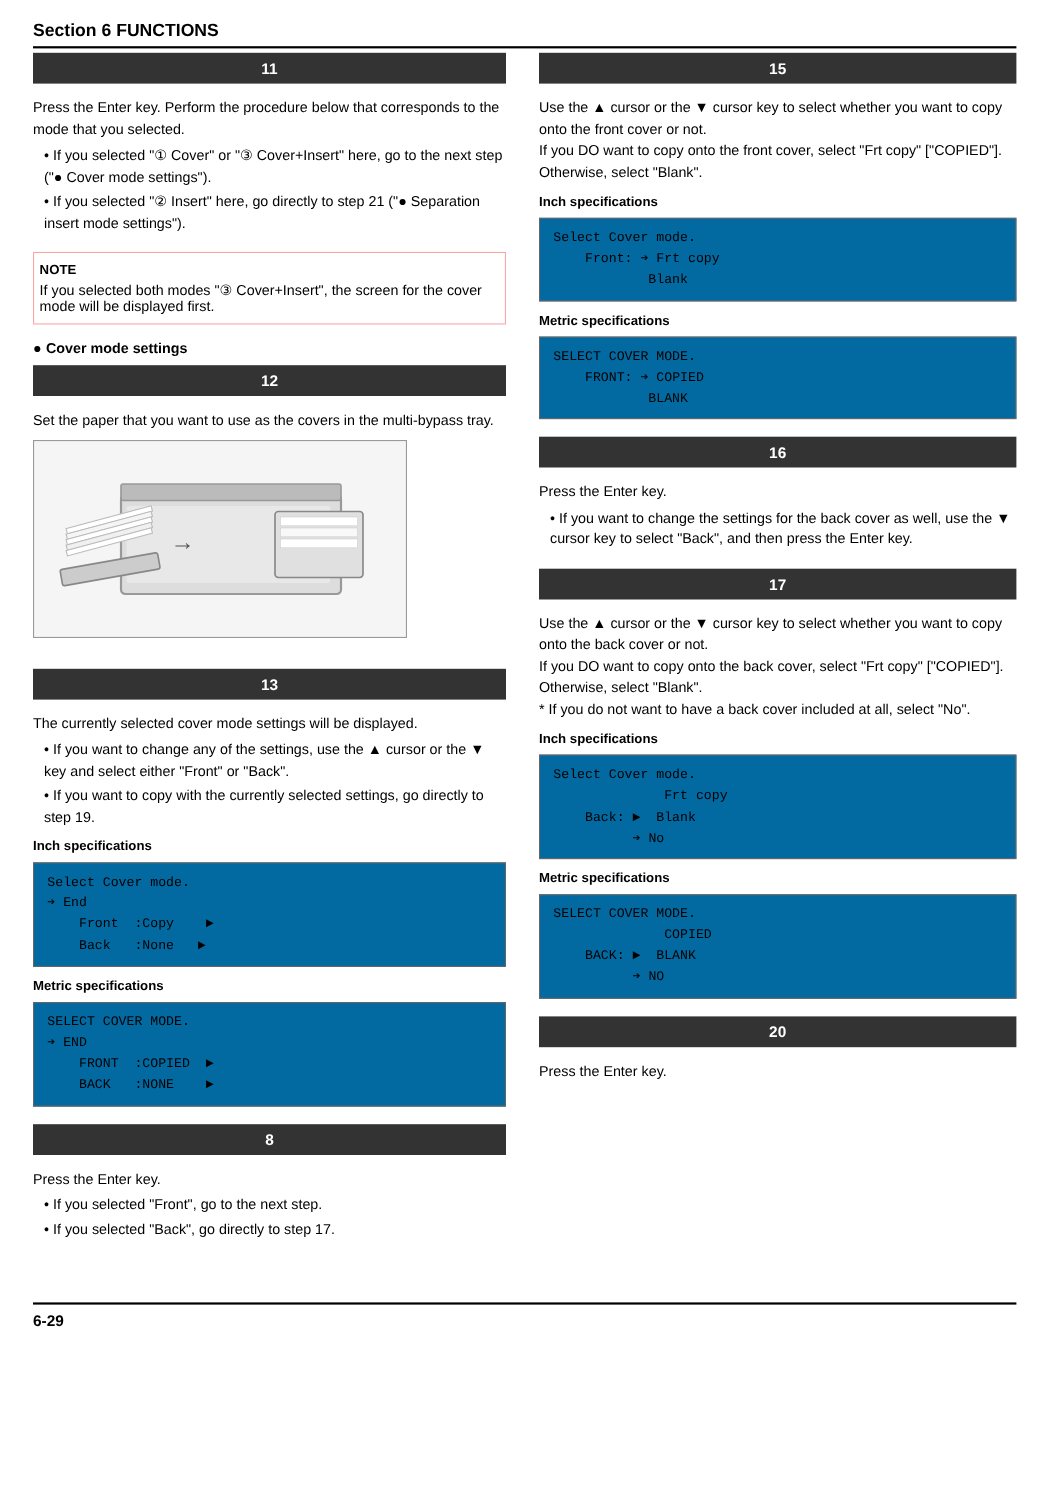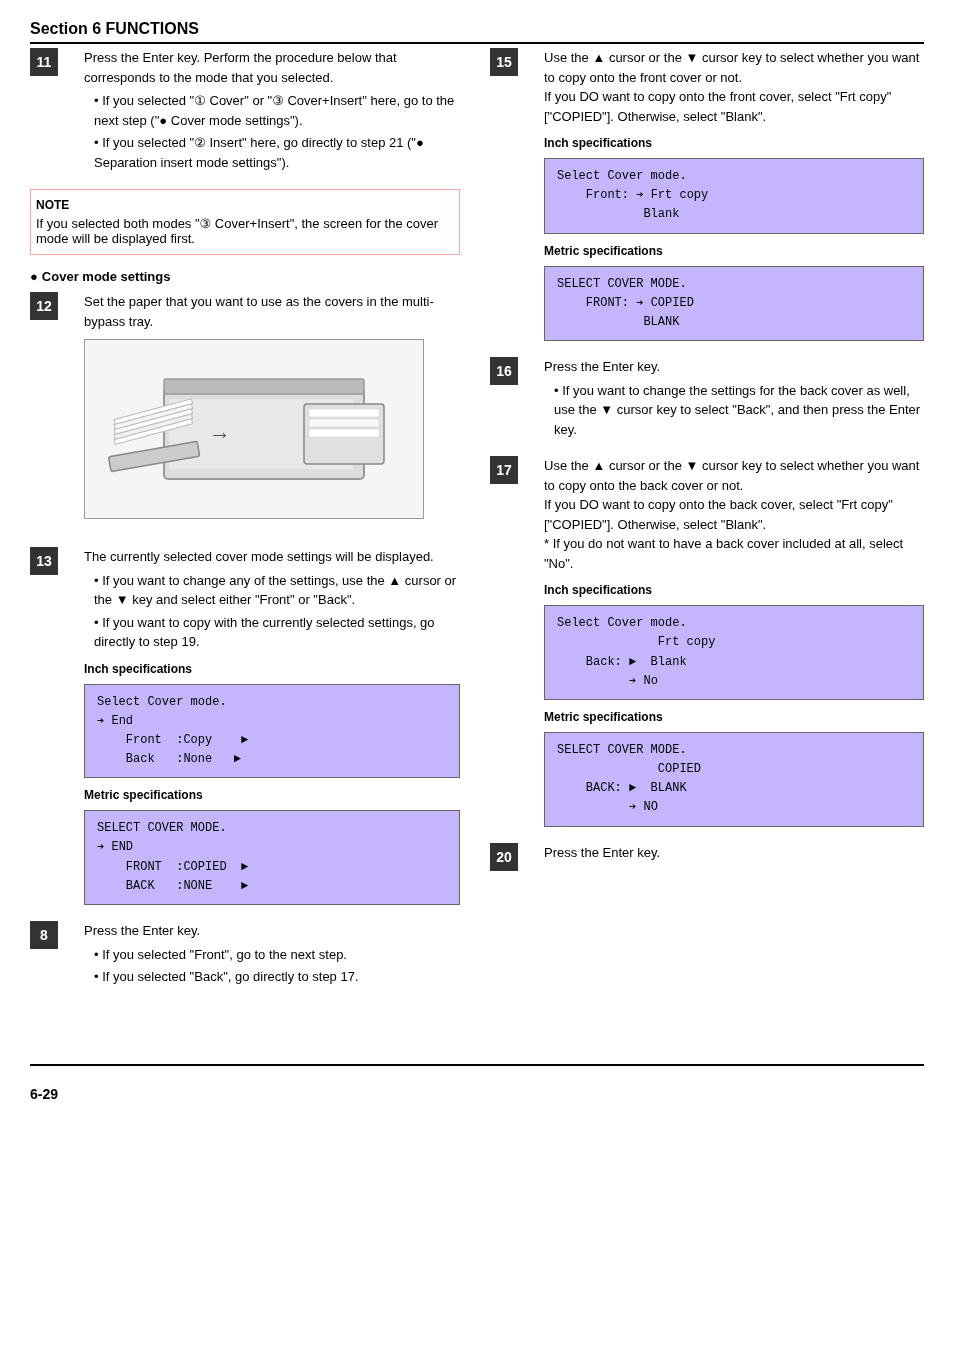--- a/index.html
+++ b/index.html
@@ -20,22 +20,23 @@
       font-weight: bold;
     }
     .two-col {
       display: flex;
       gap: 30px;
     }
     .col-left { width: 430px; flex-shrink: 0; }
     .col-right { flex: 1; }
     .step {
       display: flex;
-      gap: 26px;
+      gap: 12px;
       margin-bottom: 14px;
+      flex-direction: column;
     }
     .step-num {
       background: #333;
       color: #fff;
       font-weight: bold;
       font-size: 14px;
       min-width: 28px;
       height: 28px;
       display: flex;
       align-items: center;
@@ -70,38 +71,38 @@
       height: 180px;
       margin: 8px 0 14px 0;
       display: flex;
       align-items: center;
       justify-content: center;
       overflow: hidden;
       background: #f5f5f5;
     }
     .screen-box {
       border: 1px solid #666;
-      background: #c4b5fd;
+      background: #0369a1;
       font-family: 'Courier New', monospace;
       font-size: 12px;
       padding: 8px 12px;
       margin: 6px 0 2px 0;
       white-space: pre;
       line-height: 1.6;
     }
     .spec-label {
       font-size: 12px;
       margin-bottom: 2px;
       margin-top: 8px;
       font-weight: bold;
     }
     .bottom-bar {
       border-top: 2px solid #000;
-      margin-top: 60px;
-      padding-top: 20px;
+      margin-top: 40px;
+      padding-top: 6px;
     }
   </style>
 </head>
 <body>
 
 <div>
   <div class="section-header">Section 6  FUNCTIONS</div>
 </div>
 
 <div class="two-col">

